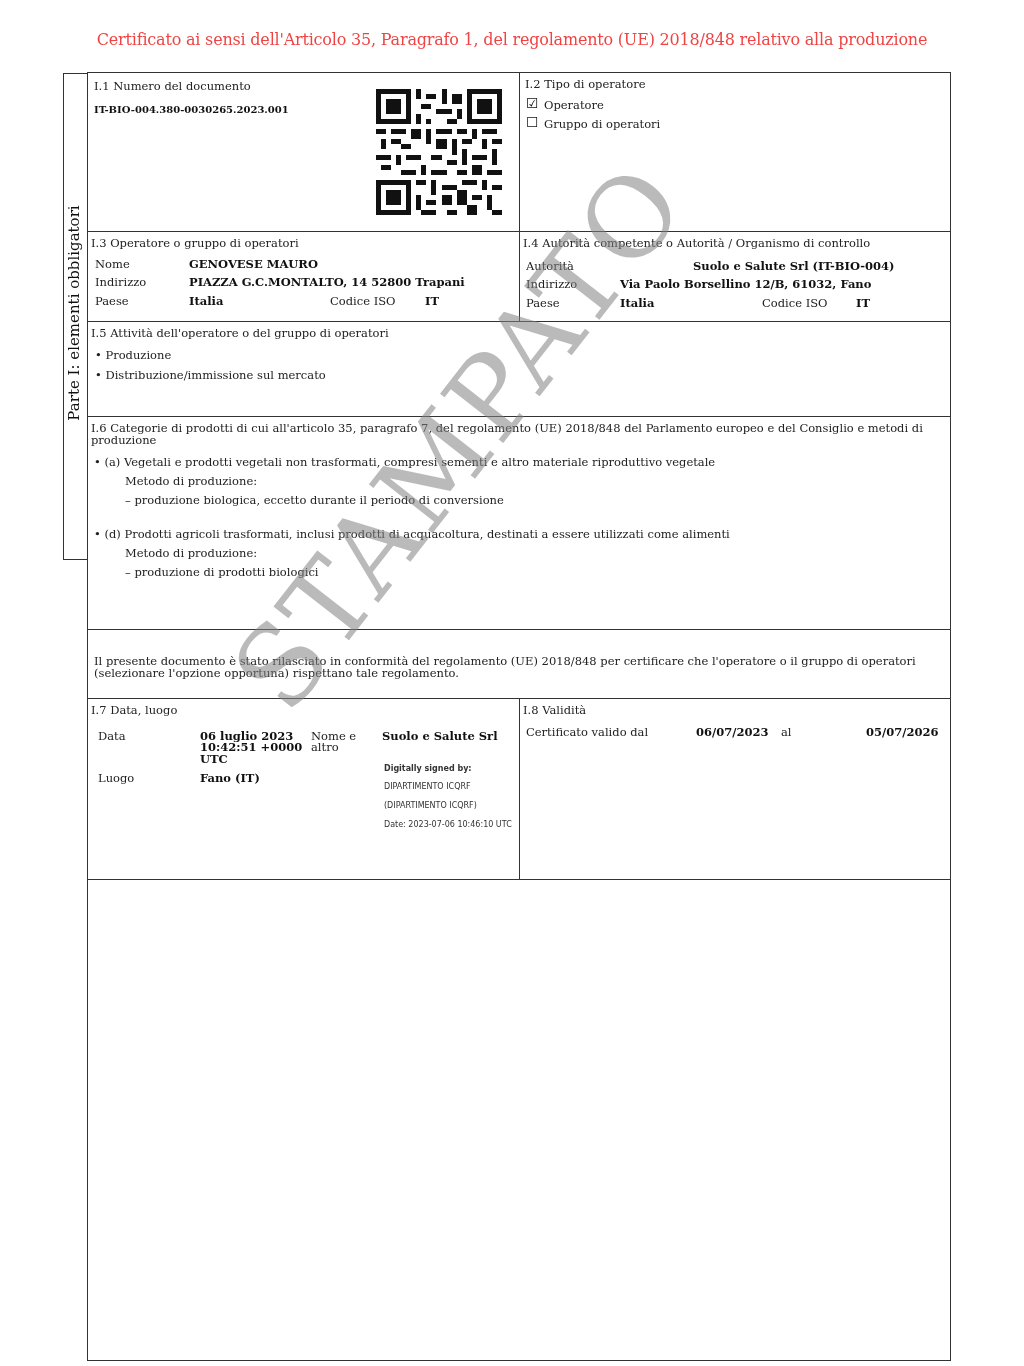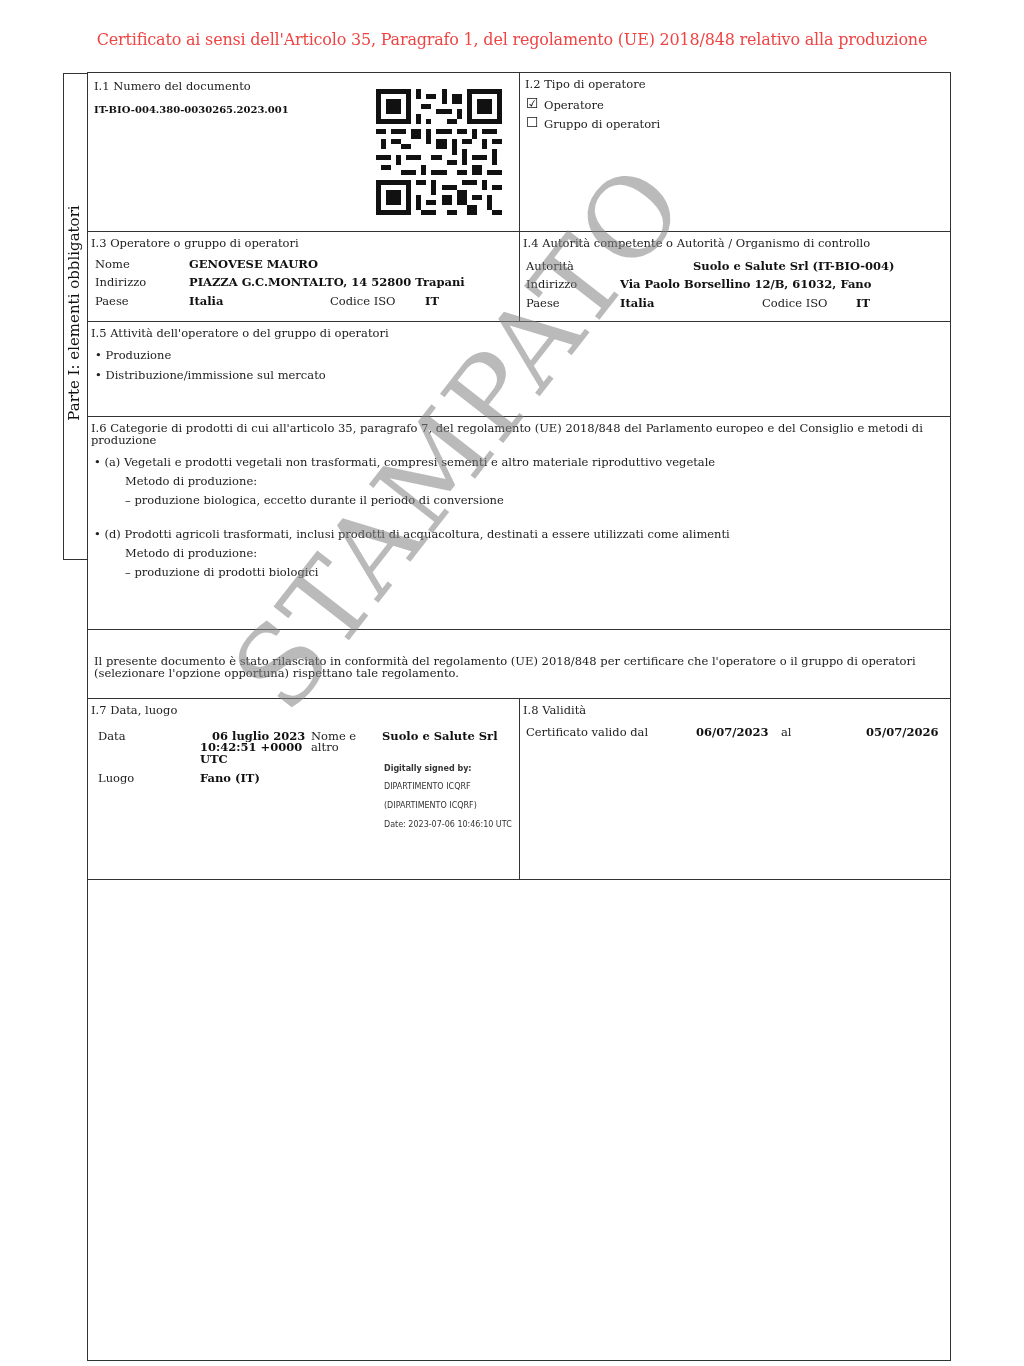--- a/index.html
+++ b/index.html
@@ -166,21 +166,21 @@
 
 <div class="lbl" style="left:94px; top:527px;">• (d) Prodotti agricoli trasformati, inclusi prodotti di acquacoltura, destinati a essere utilizzati come alimenti</div>
 <div class="lbl" style="left:125px; top:546px;">Metodo di produzione:</div>
 <div class="lbl" style="left:125px; top:565px;">– produzione di prodotti biologici</div>
 
 <div class="lbl" style="left:94px; top:654px;">Il presente documento è stato rilasciato in conformità del regolamento (UE) 2018/848 per certificare che l'operatore o il gruppo di operatori</div>
 <div class="lbl" style="left:94px; top:666px;">(selezionare l'opzione opportuna) rispettano tale regolamento.</div>
 
 <div class="sec" style="left:91px; top:703px;">I.7 Data, luogo</div>
 <div class="lbl" style="left:98px; top:729px;">Data</div>
-<div class="val" style="left:200px; top:729px;margin-left:12px;">06 luglio 2023</div>
+<div class="val" style="left:200px; top:729px;">06 luglio 2023</div>
 <div class="val" style="left:200px; top:740px;">10:42:51 +0000</div>
 <div class="val" style="left:200px; top:752px;">UTC</div>
 <div class="lbl" style="left:98px; top:771px;">Luogo</div>
 <div class="val" style="left:200px; top:771px;">Fano (IT)</div>
 <div class="lbl" style="left:311px; top:729px;text-align:center;">Nome e</div>
 <div class="lbl" style="left:311px; top:740px;">altro</div>
 <div class="val" style="left:382px; top:729px;">Suolo e Salute Srl</div>
 <div class="sig" style="left:384px; top:764px;font-weight:bold;">Digitally signed by:</div>
 <div class="sig" style="left:384px; top:782px;">DIPARTIMENTO ICQRF</div>
 <div class="sig" style="left:384px; top:801px;">(DIPARTIMENTO ICQRF)</div>

